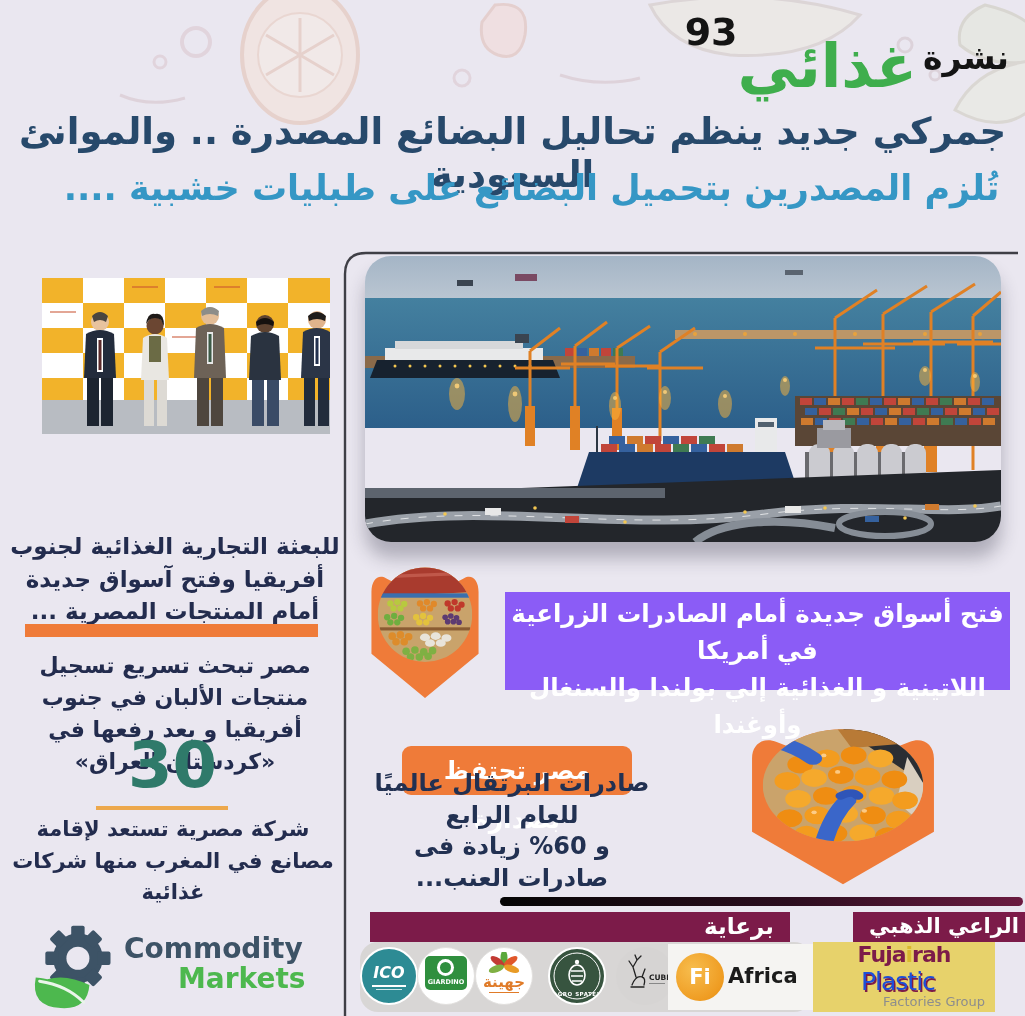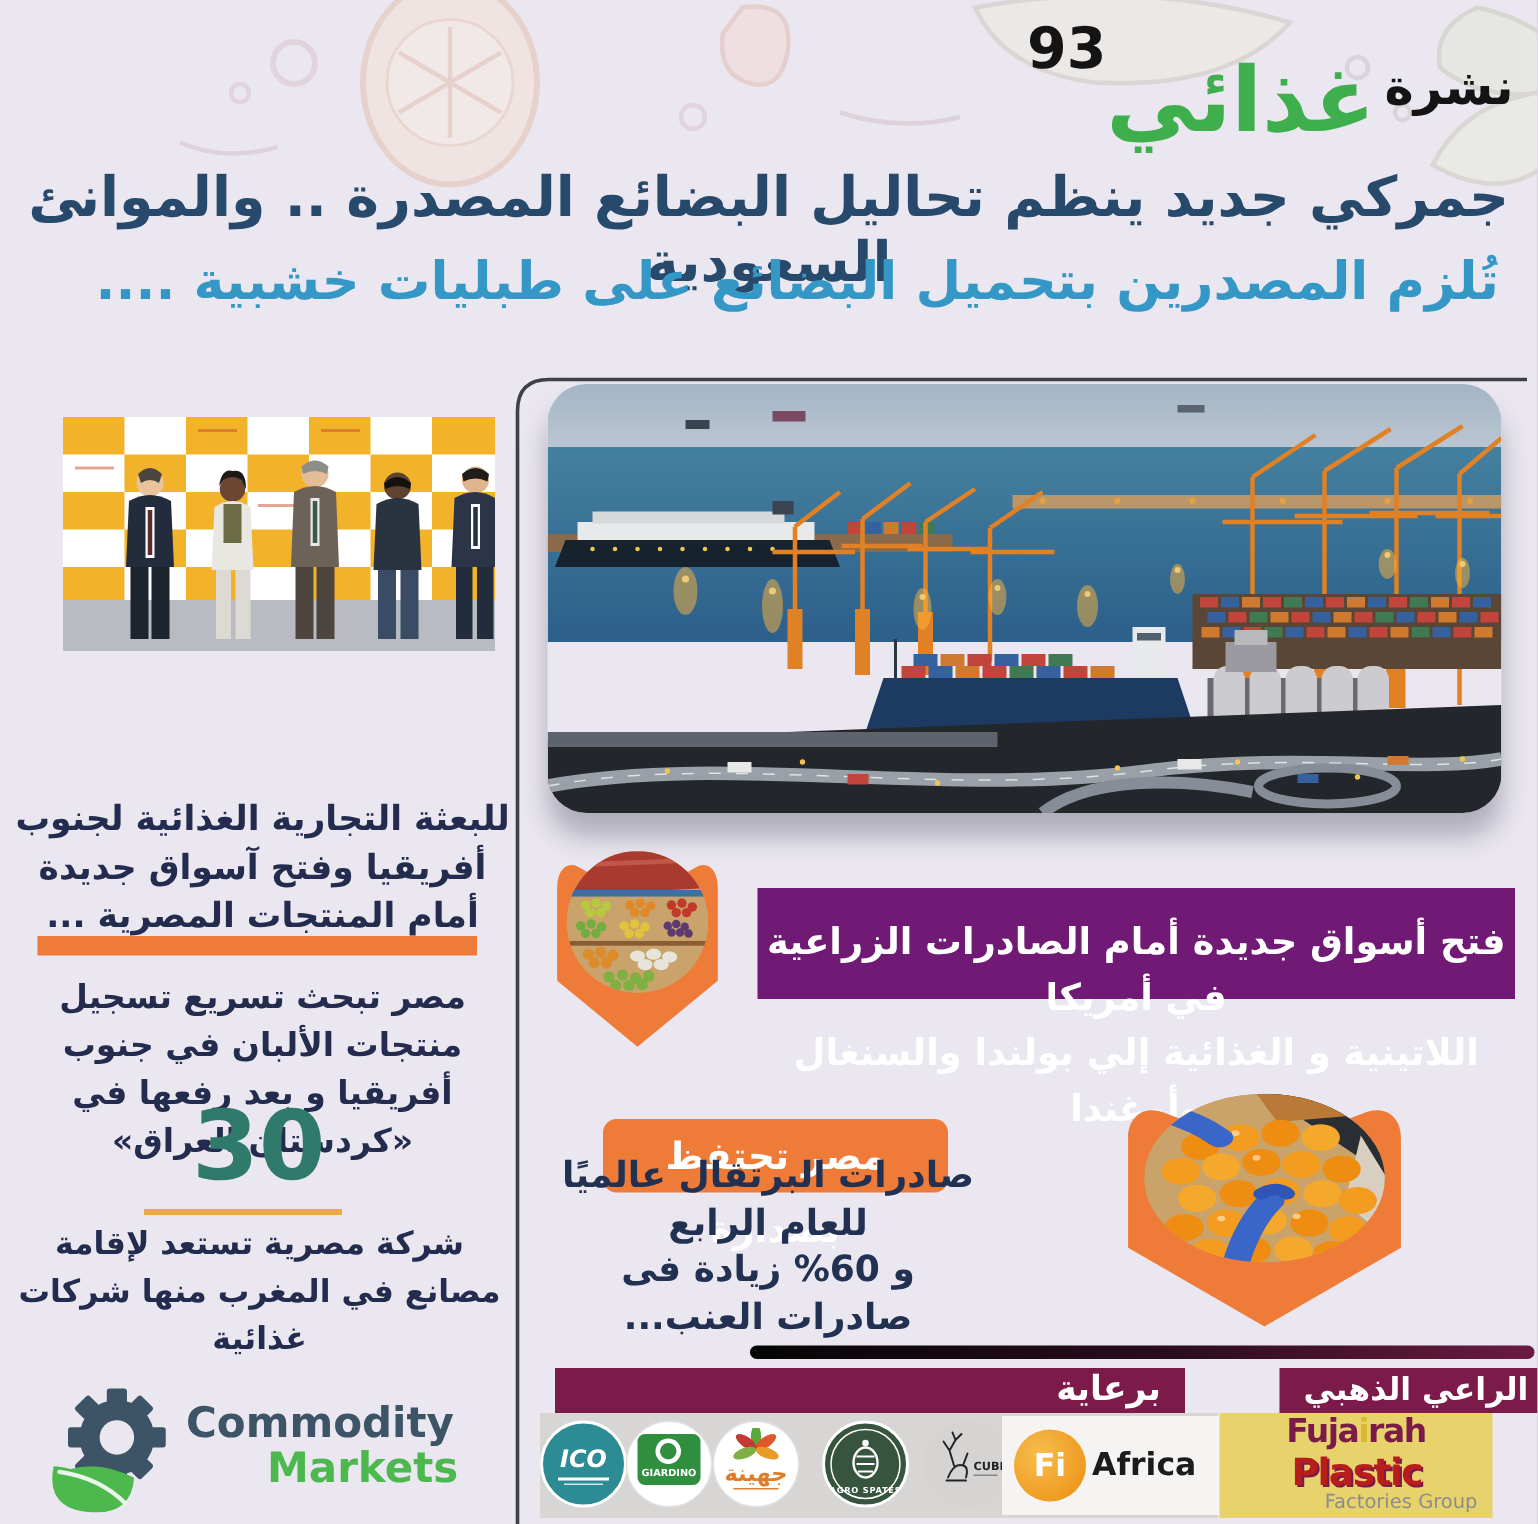--- a/index.html
+++ b/index.html
@@ -29,45 +29,45 @@
                font-size:64px;font-weight:bold;color:#2f7a6a;}
   .stat-underline{left:96px;top:806px;width:132px;height:4px;background:#eda84c;}
   .stat-caption{left:8px;top:814px;width:330px;text-align:center;direction:rtl;
                 font-size:21px;font-weight:bold;color:#232c4e;line-height:1.5;}
   .brand{left:28px;top:918px;width:310px;height:92px;}
   .brand-word1{position:absolute;left:96px;top:14px;font-size:28px;font-weight:bold;color:#3d5366;}
   .brand-word2{position:absolute;left:150px;top:44px;font-size:28px;font-weight:bold;color:#4db84e;}
   
   .port-wrap{left:365px;top:256px;width:636px;height:286px;border-radius:26px;overflow:hidden;
              box-shadow:0 16px 18px rgba(40,40,60,.30);}
-  .green-banner{left:505px;top:592px;width:505px;height:74px;background:#701a75;color:#fff;
-                direction:rtl;text-align:center;font-size:24.5px;font-weight:bold;line-height:37px;padding-top:17px;box-sizing:border-box;}
+  .green-banner{left:505px;top:592px;width:505px;height:98px;background:#8b5cf6;color:#fff;
+                direction:rtl;text-align:center;font-size:24.5px;font-weight:bold;line-height:37px;padding-top:3px;box-sizing:border-box;}
   .orange-banner{left:402px;top:714px;width:230px;height:49px;background:#ef7b39;border-radius:9px;
                  color:#fff;direction:rtl;text-align:center;font-size:25px;font-weight:bold;line-height:49px;margin-top:32px;}
   .orange-story{left:366px;top:768px;width:292px;text-align:center;direction:rtl;
                 font-size:24px;font-weight:bold;color:#223152;line-height:1.32;}
   
   .shadow-bar{left:500px;top:897px;width:523px;height:9px;border-radius:5px;
               background:linear-gradient(90deg,#050505 0%,#2b0d1e 55%,#6b1b40 100%);}
   .sp-bar1{left:370px;top:912px;width:420px;height:30px;background:#7c1b49;color:#fff;direction:ltr;
            text-align:right;font-size:23px;font-weight:bold;line-height:29px;padding-right:16px;box-sizing:border-box;}
   .sp-bar2{left:813px;top:912px;width:182px;height:30px;background:#7c1b49;color:#fff;
            text-align:center;font-size:21px;font-weight:bold;line-height:29px;margin-left:40px;}
-  .sp-strip{left:360px;top:942px;width:452px;height:70px;background:#d8d6d5;}
+  .sp-strip{left:360px;top:942px;width:452px;height:70px;background:#d8d6d5;border-radius:18px;}
   .logo-circle{position:absolute;top:5px;width:58px;height:58px;border-radius:50%;overflow:hidden;}
   .fi-panel{position:absolute;left:308px;top:2px;width:168px;height:66px;background:#f5f4f2;text-decoration:underline;}
   .fi-circle{position:absolute;left:8px;top:9px;width:48px;height:48px;border-radius:50%;
              background:radial-gradient(circle at 35% 35%,#f7bd4e,#ef9c22 70%,#e08a12);
              color:#fff;font-size:21px;font-weight:bold;text-align:center;line-height:48px;}
   .fi-africa{position:absolute;left:60px;top:20px;font-size:21px;font-weight:bold;color:#1b1b1b;}
   .golden-box{left:813px;top:942px;width:182px;height:70px;background:#e7d26b;overflow:hidden;}
   .fuj-line1{position:absolute;left:0;top:0px;width:182px;text-align:center;
              font-size:22px;font-weight:bold;color:#7c1b49;letter-spacing:-1px;}
   .fuj-i{color:#d9b92f;}
-  .fuj-line2{position:absolute;left:48px;top:25px;font-size:25px;font-weight:bold;color:#b91c1c;
+  .fuj-line2{position:absolute;left:48px;top:25px;font-size:25px;font-weight:normal;color:#1d4ed8;
              text-shadow:1.5px 1.5px 0 #7c1b49;letter-spacing:-1px;}
   .fuj-line3{position:absolute;left:0;top:52px;width:172px;text-align:right;
              font-size:13px;color:#8d8d8d;}
 </style>
 </head>
 <body>
 
 <div id="page">
 
   <svg class="abs" style="left:0;top:0;" width="1025" height="150" viewBox="0 0 1025 150">

